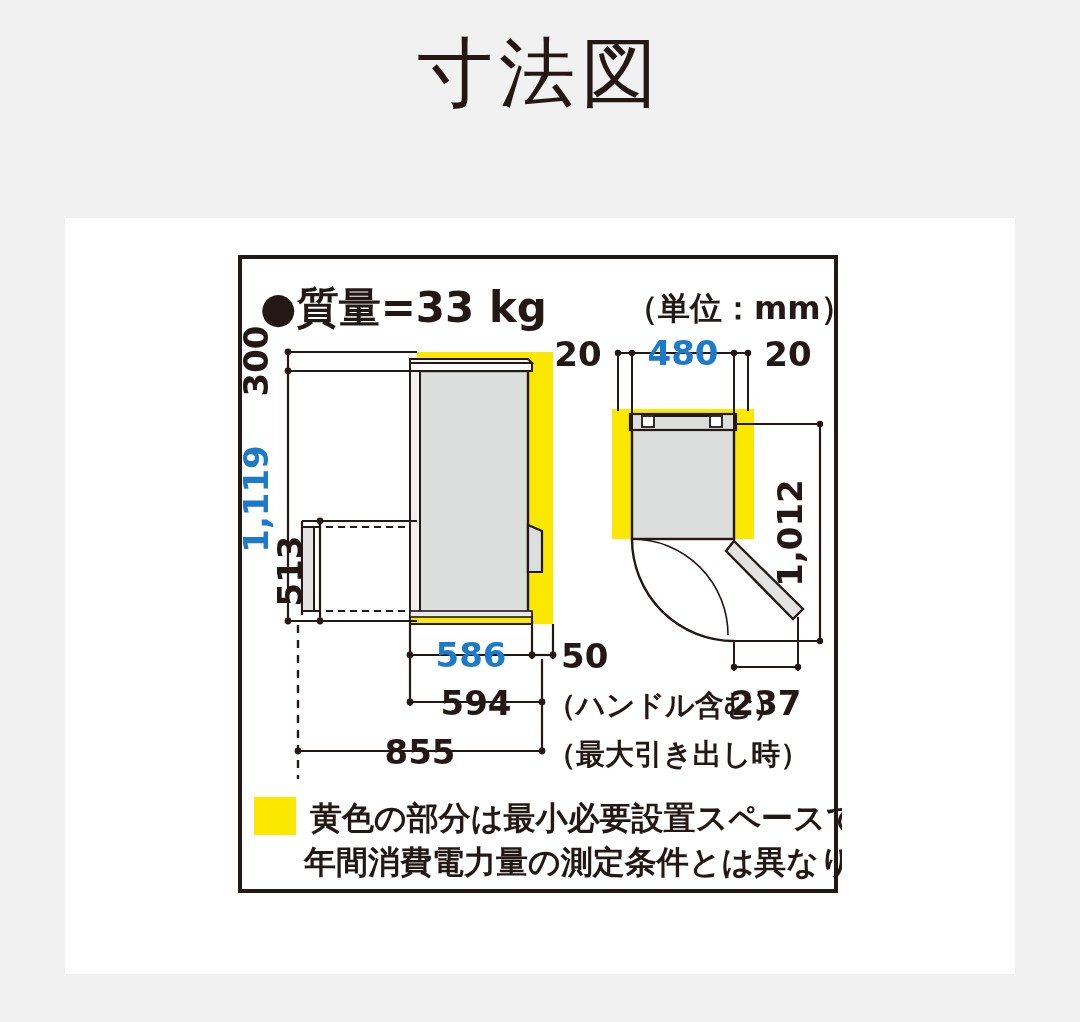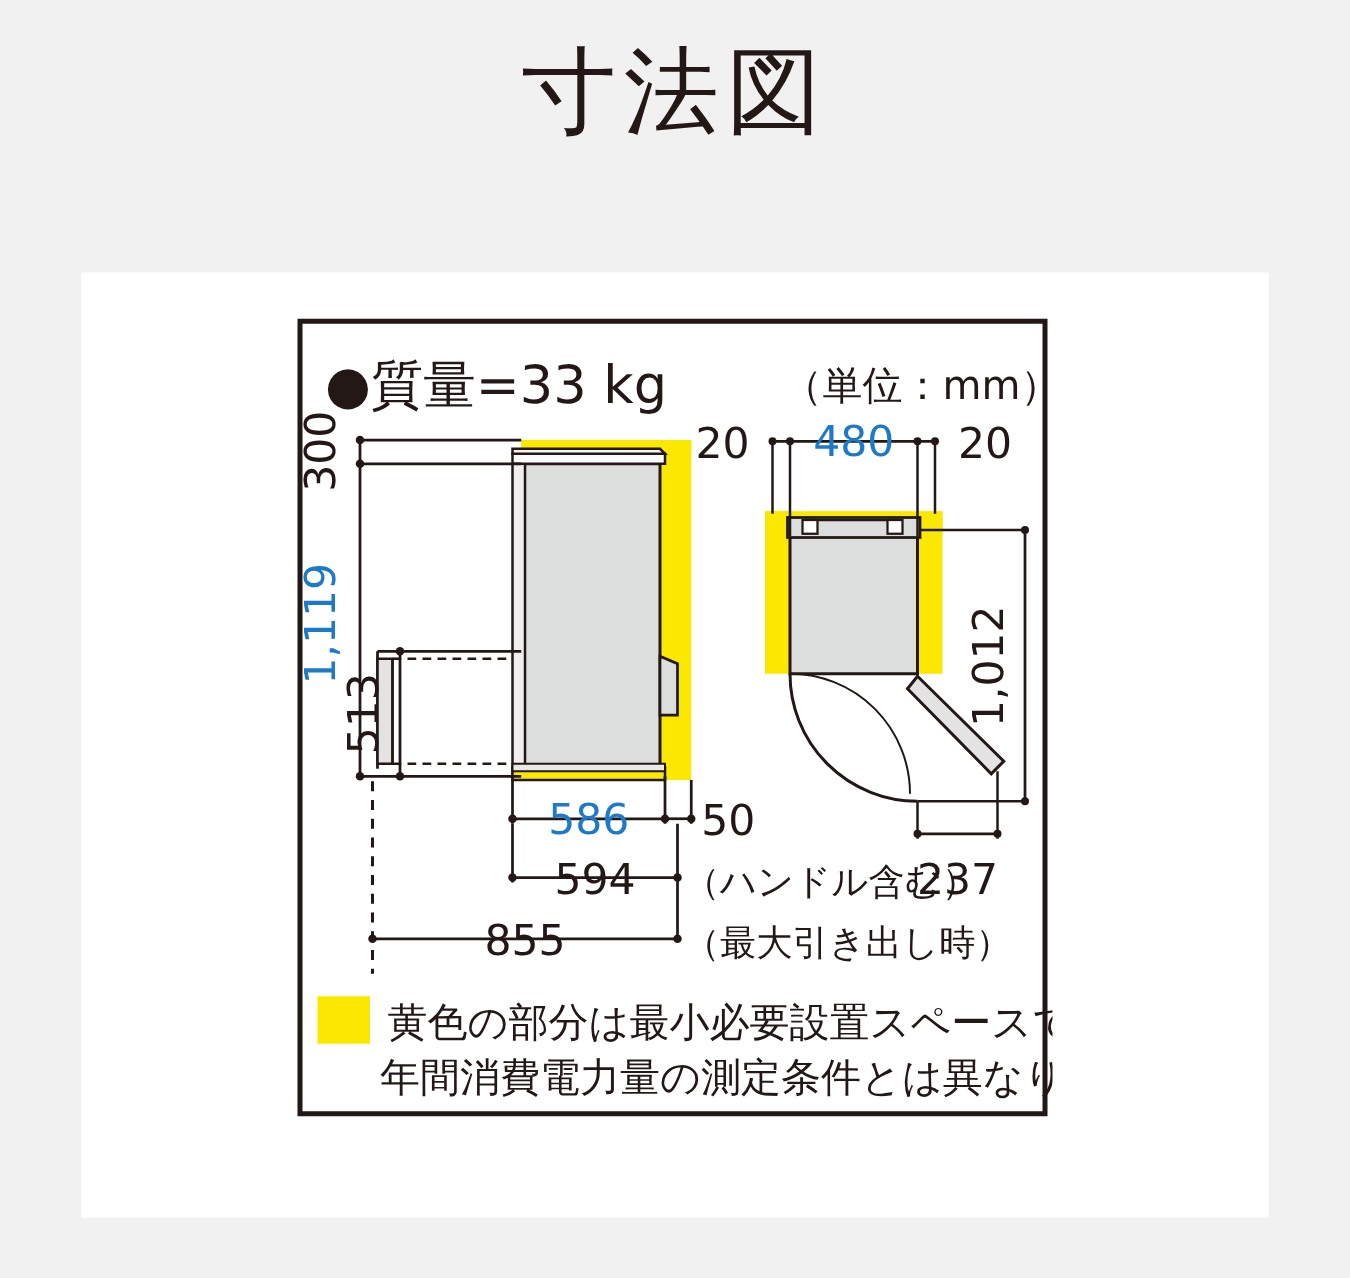--- a/index.html
+++ b/index.html
@@ -31,20 +31,21 @@
     font-weight: 400;
     font-family: "DejaVu Sans", "Liberation Sans", sans-serif;
   }
   .card {
     position: absolute;
     left: 65px;
     top: 218px;
     width: 950px;
     height: 756px;
     background: #ffffff;
+    font-weight: bold;
   }
   .diagram-box {
     position: absolute;
     left: 173px;
     top: 37px;
     width: 600px;
     height: 638px;
     border: 4px solid #231815;
     background: #ffffff;
     box-sizing: border-box;

